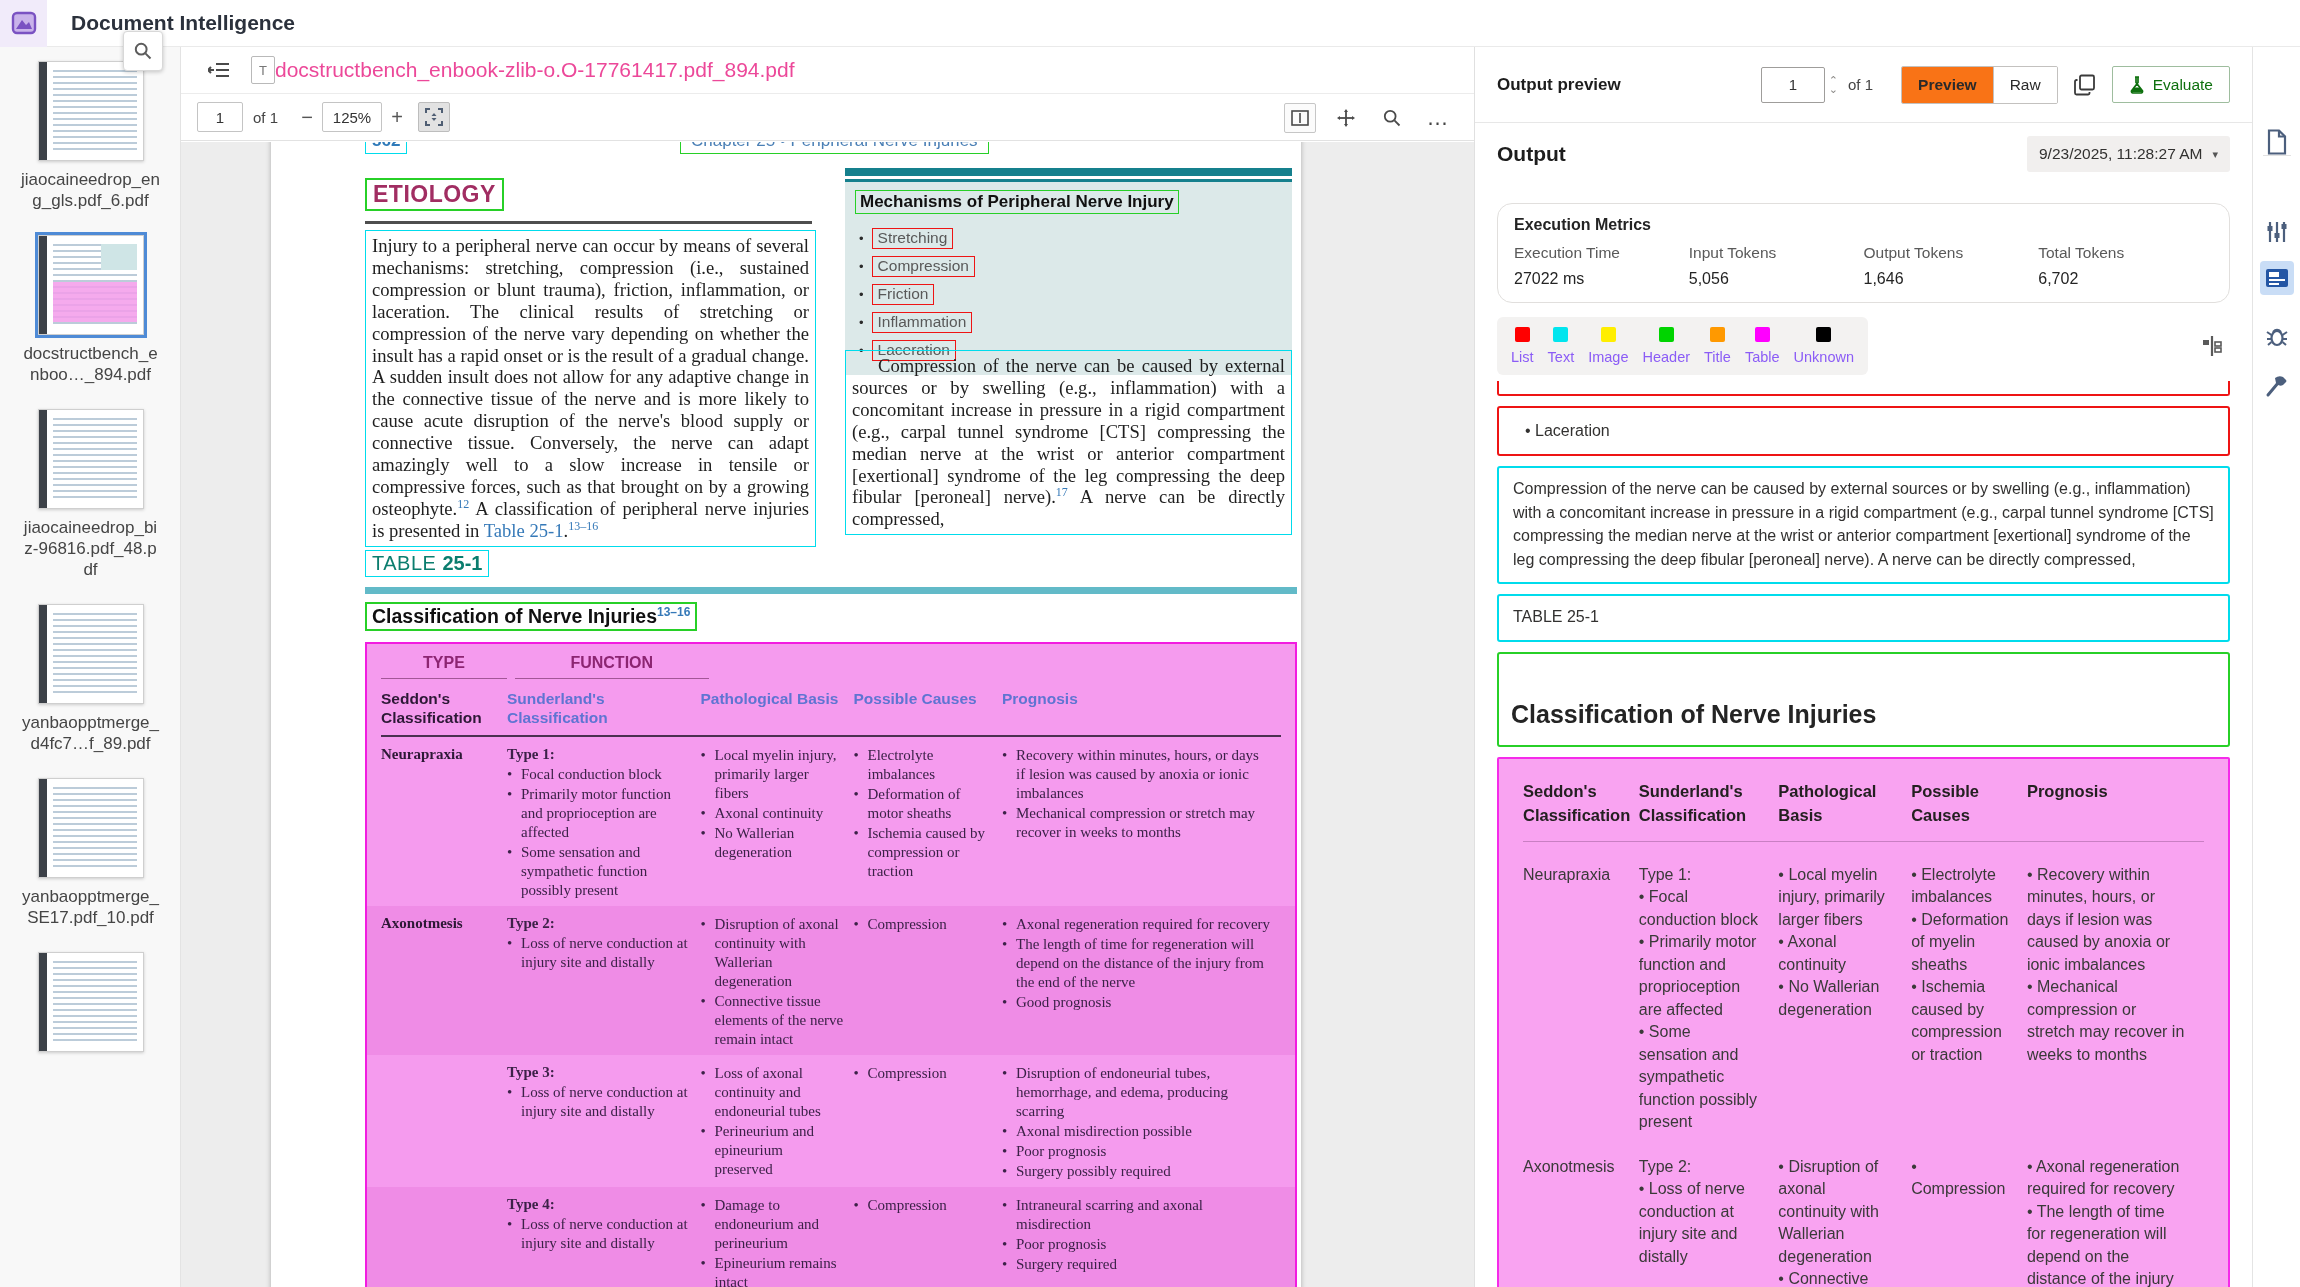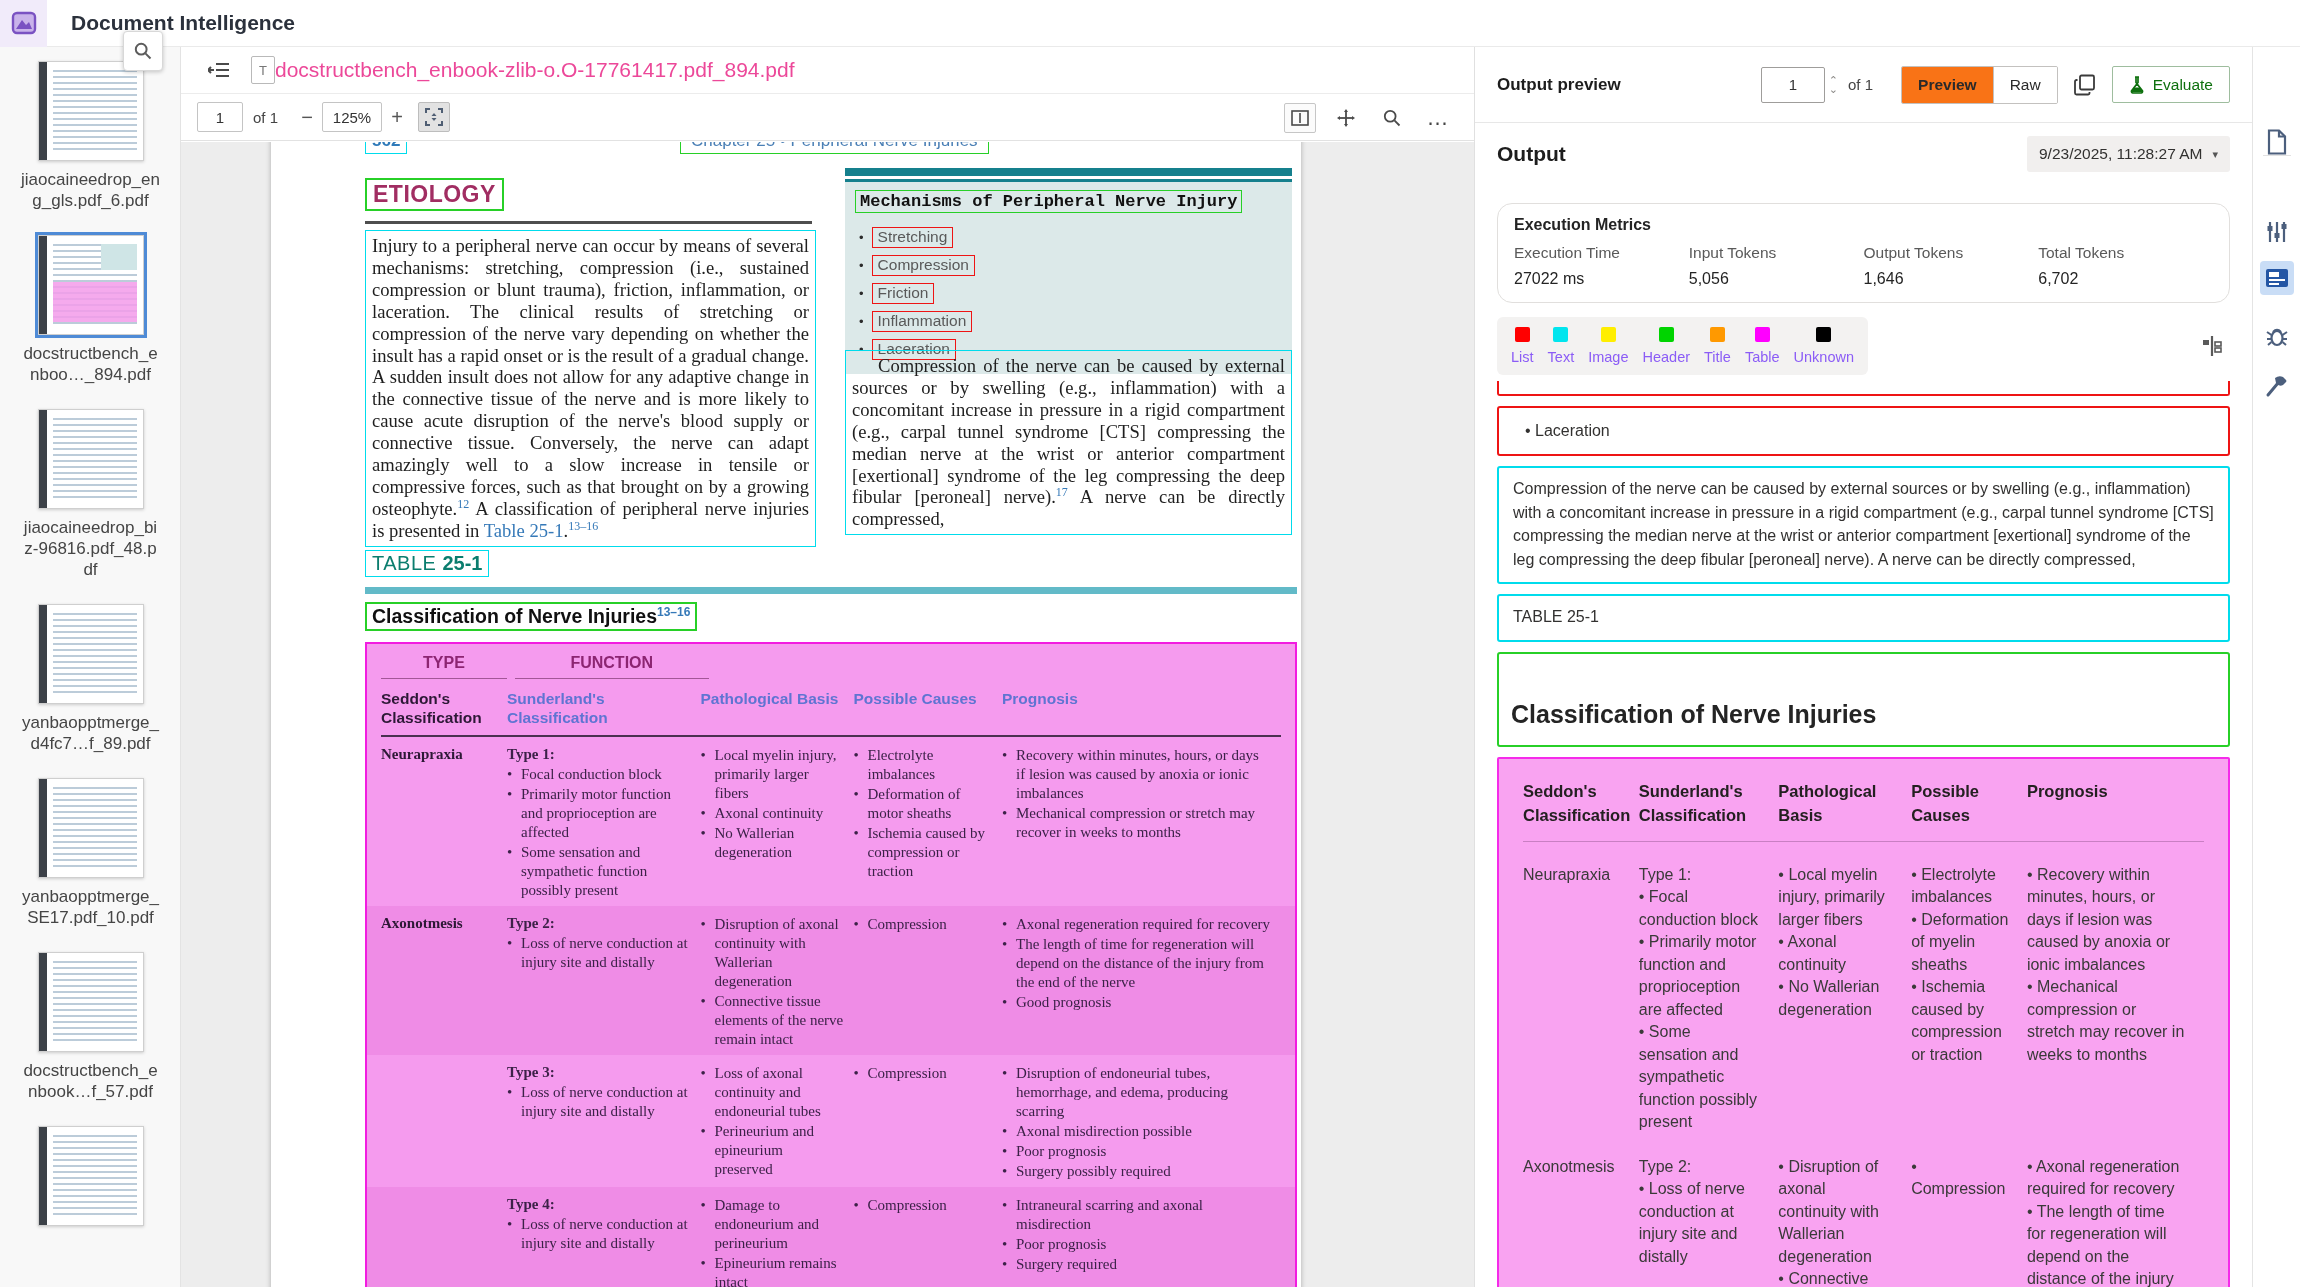--- a/index.html
+++ b/index.html
@@ -73,21 +73,21 @@
   #para1 { position:absolute; left:94px; top:104px; width:451px; border:1.5px solid #00dcec;
     padding:4px 6px; font-size:18.6px; line-height:21.9px; text-align:justify; }
   .sup { color:#3579b8; font-size:12px; vertical-align:super; line-height:0; }
   .doclink { color:#3579b8; }
 
   #mechbox { position:absolute; left:574px; top:42px; width:447px; }
   #mechbar1 { height:8px; background:#15808d; }
   #mechbar2 { height:3px; background:#15808d; margin-top:3px; }
   #mechbody { background:#dce9e9; padding:8px 10px 14px 10px; }
   #mechtitle { display:inline-block; border:1.5px solid #27d027; font-size:17px; font-weight:bold;
-    color:#111; padding:1px 4px;font-family:Liberation Mono, monospace; }
+    color:#111; padding:1px 4px; }
   #mech-list { margin-top:14px; }
   .mech-item { display:flex; align-items:center; margin:7px 0 0 4px; font-size:15px; color:#2c2c2c; }
   .mech-item .bt { margin-right:8px; font-size:13px; }
   .mech-item .mlabel { border:1.5px solid #ee1414; padding:0 5px 1px 5px; }
 
   #para2 { position:absolute; left:574px; top:224px; width:447px; border:1.5px solid #00dcec;
     padding:4px 6px; font-size:18.6px; line-height:21.9px; text-align:justify; }
   #para2 .ind { display:inline-block; width:26px; }
 
   #tlabel { position:absolute; left:94px; top:424px; border:1.5px solid #00dcec; padding:1px 6px;
@@ -230,27 +230,20 @@
             <div class="lines"></div>
           </div>
           <div class="thumb-caption">yanbaopptmerge_d4fc7…f_89.pdf</div>
         </div>
         <div class="thumb-item">
           <div class="thumb">
             <div class="spine"></div>
             <div class="lines"></div>
           </div>
           <div class="thumb-caption">yanbaopptmerge_SE17.pdf_10.pdf</div>
-        </div>
-        <div class="thumb-item">
-          <div class="thumb">
-            <div class="spine"></div>
-            <div class="lines"></div>
-          </div>
-          <div class="thumb-caption">docstructbench_enbook…f_57.pdf</div>
         </div>
         <div class="thumb-item">
           <div class="thumb">
             <div class="spine"></div>
             <div class="lines"></div>
           </div>
           <div class="thumb-caption"></div>
         </div>
       </div>
   </div>

